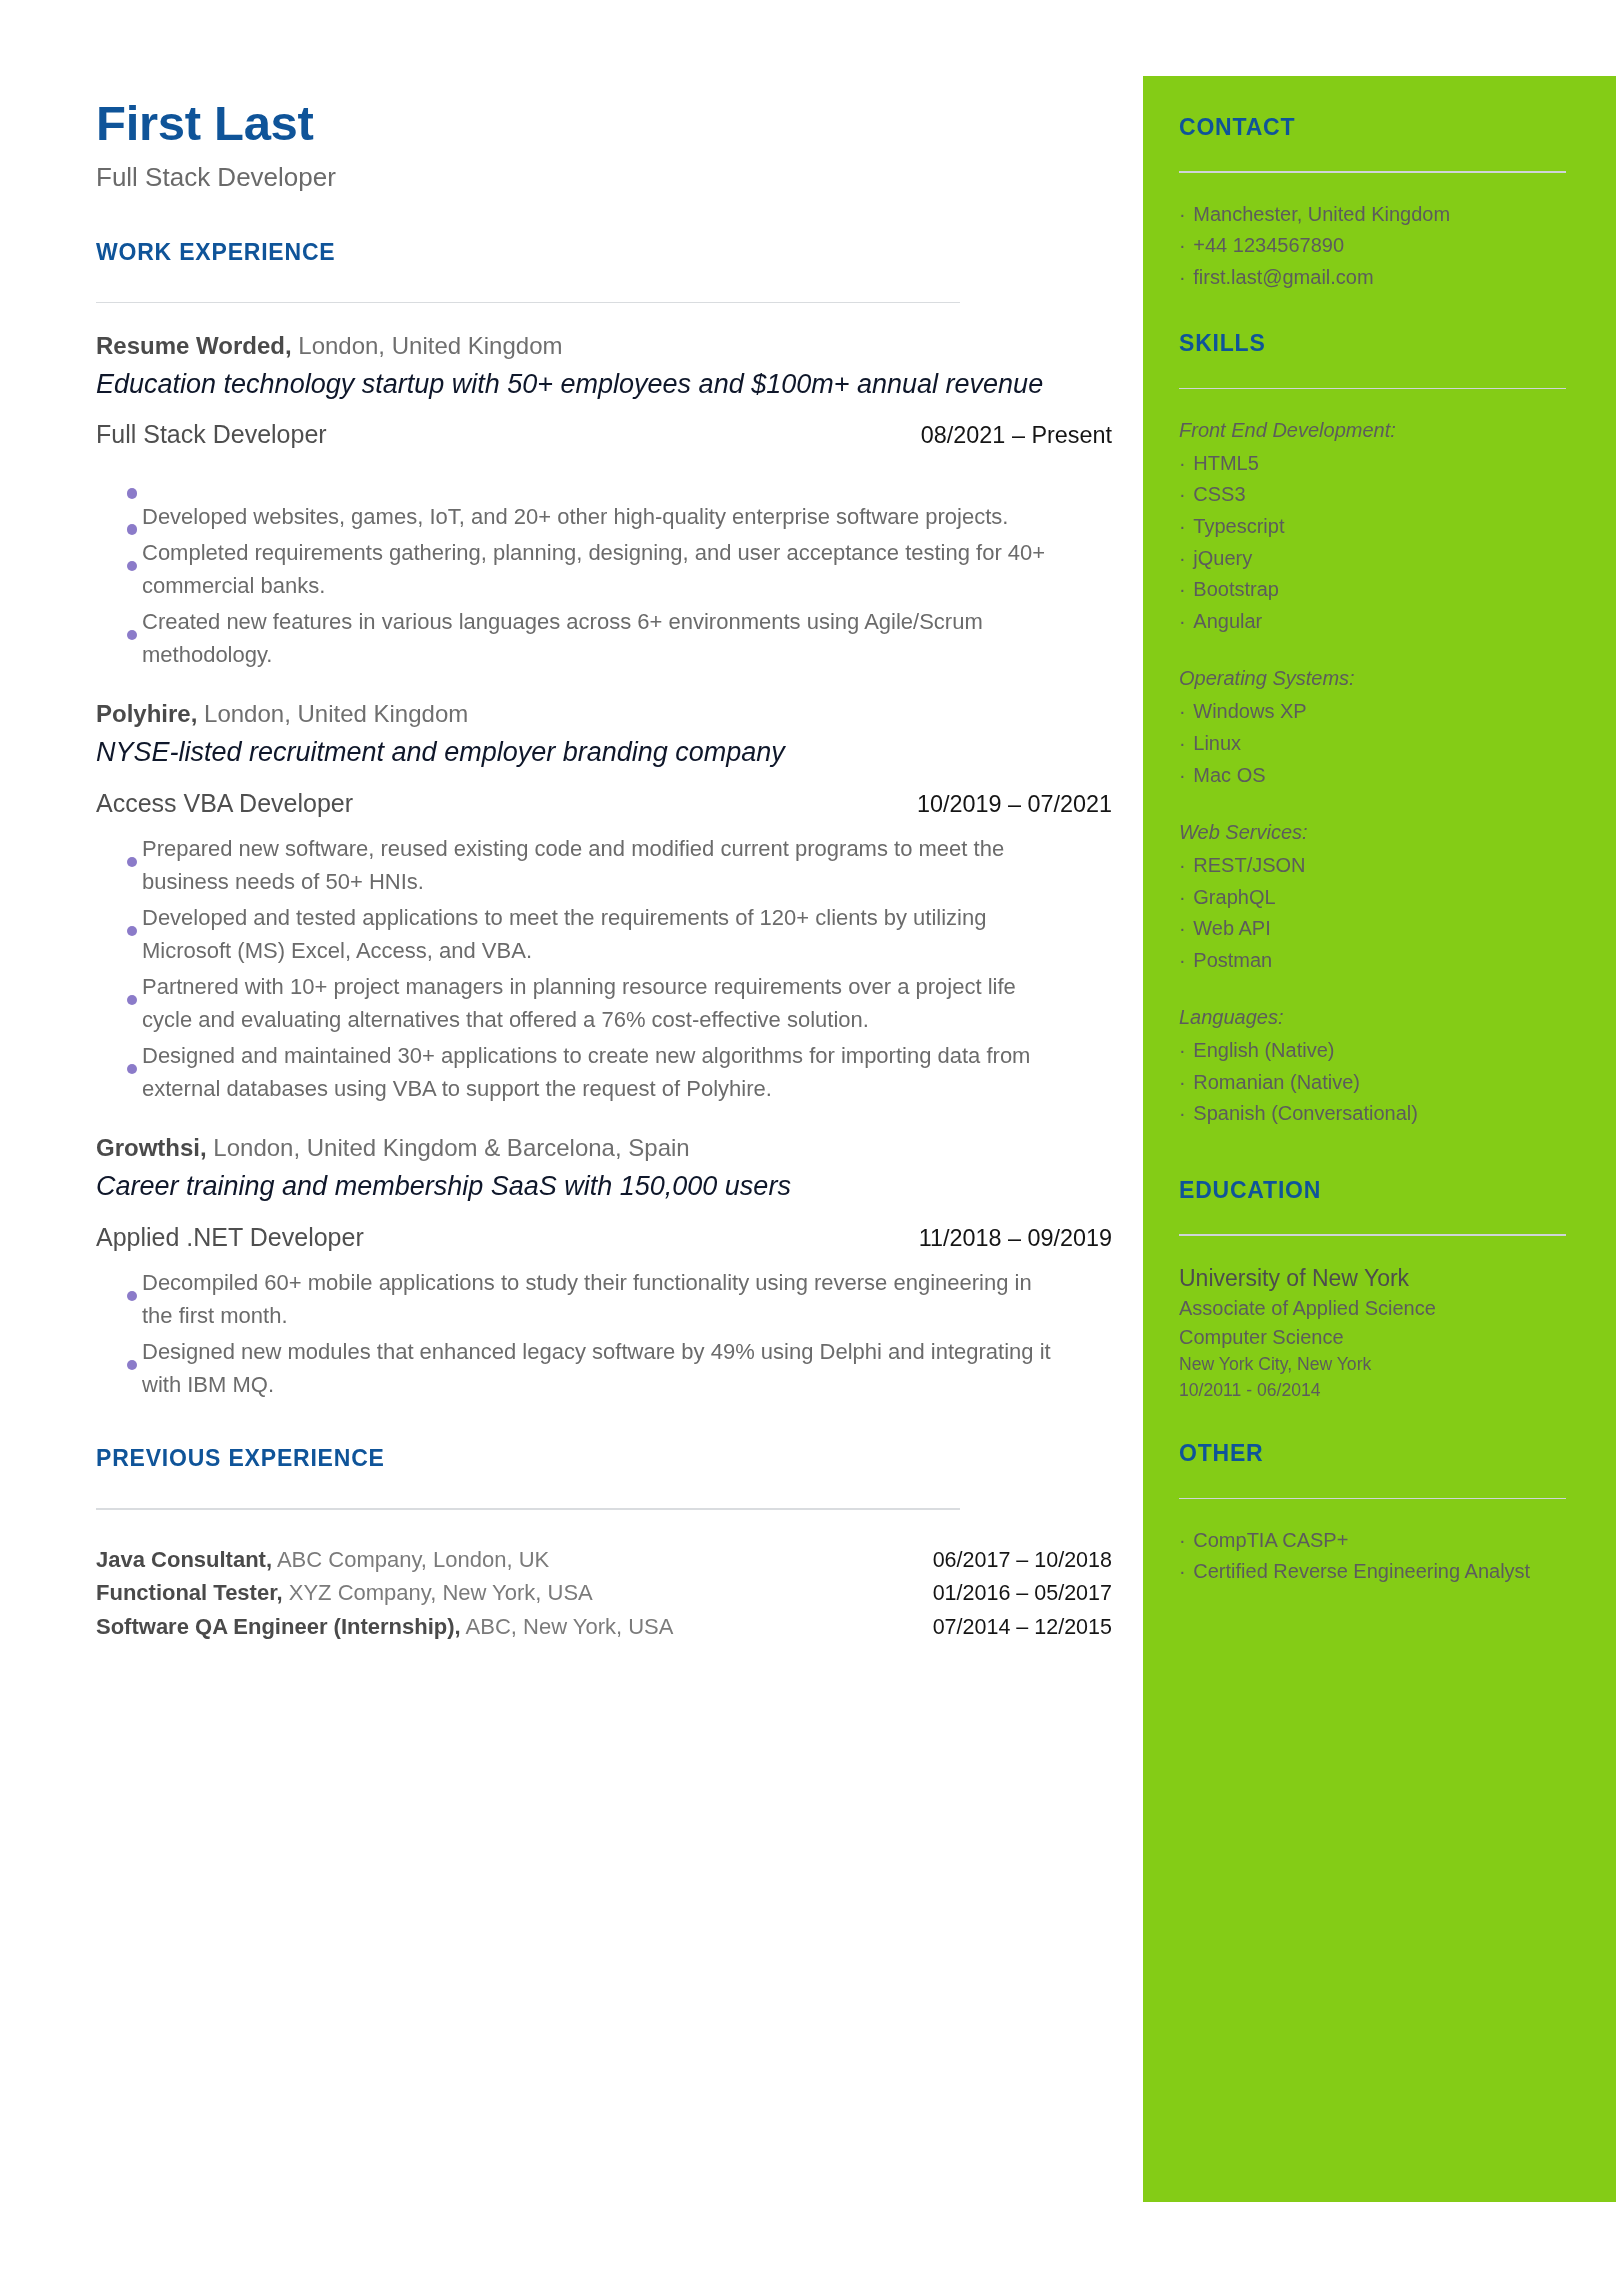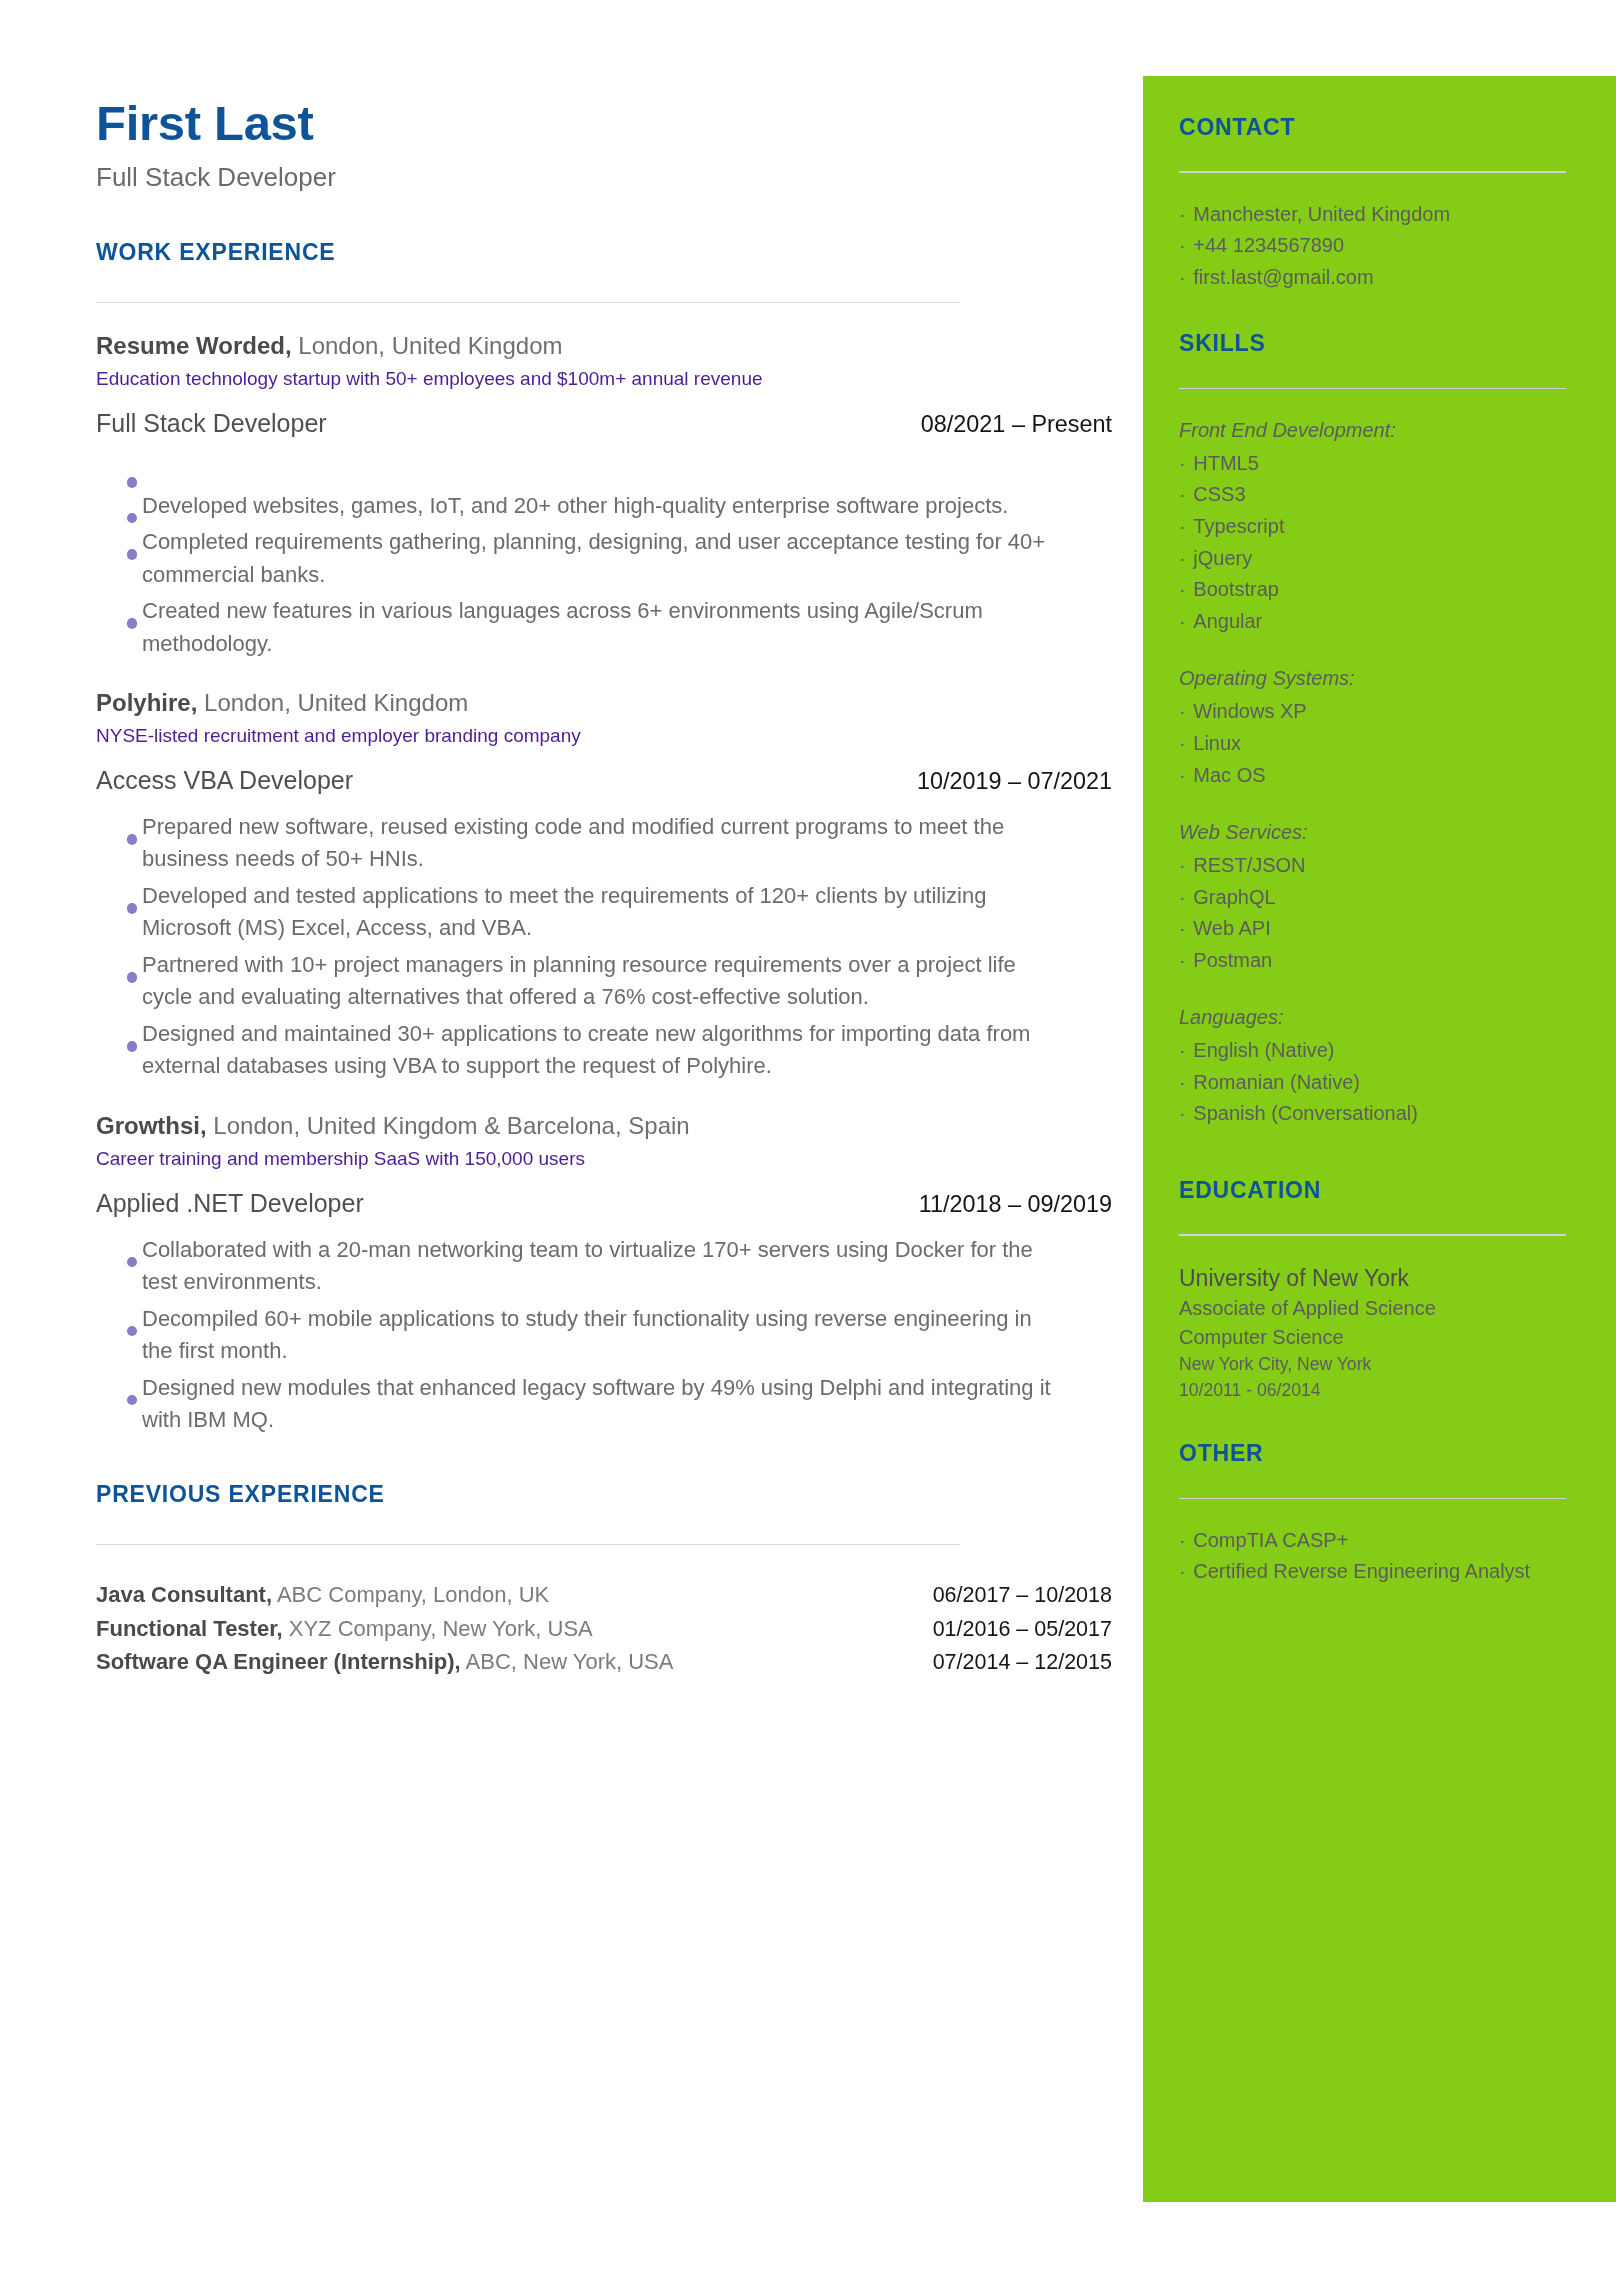--- a/index.html
+++ b/index.html
@@ -131,22 +131,23 @@
 
   .job { margin-top: 27px; }
   .job-company {
     font-size: 24px;
     line-height: 1.34;
     color: #6f6f6f;
     margin: 0;
   }
   .job-company b { color: #4a4a4a; font-weight: bold; }
   .job-desc {
-    font-size: 19px;
-    color: #4c1d95;
+    font-size: 27px;
+    font-style: italic;
+    color: #0f172a;
     line-height: 1.4;
     margin: 3.9px 0 0 0;
   }
   .job-row {
     display: flex;
     align-items: baseline;
     justify-content: space-between;
     margin: 14.3px 0 0 0;
   }
   .job-title {
@@ -276,24 +277,20 @@
           </ul>
         </div>
         <div class="job">
           <p class="job-company"><b>Growthsi,</b><span> London, United Kingdom &amp; Barcelona, Spain</span></p>
           <p class="job-desc">Career training and membership SaaS with 150,000 users</p>
           <div class="job-row">
             <div class="job-title">Applied .NET Developer</div>
             <div class="job-dates">11/2018 – 09/2019</div>
           </div>
           <ul class="bullets">
-            <li class="bullet">
-              <span class="bdot"><i></i></span>
-              <span class="btxt">Collaborated with a 20-man networking team to virtualize 170+ servers using Docker for the test environments.</span>
-            </li>
             <li class="bullet">
               <span class="bdot"><i></i></span>
               <span class="btxt">Decompiled 60+ mobile applications to study their functionality using reverse engineering in the first month.</span>
             </li>
             <li class="bullet">
               <span class="bdot"><i></i></span>
               <span class="btxt">Designed new modules that enhanced legacy software by 49% using Delphi and integrating it with IBM MQ.</span>
             </li>
           </ul>
         </div>

